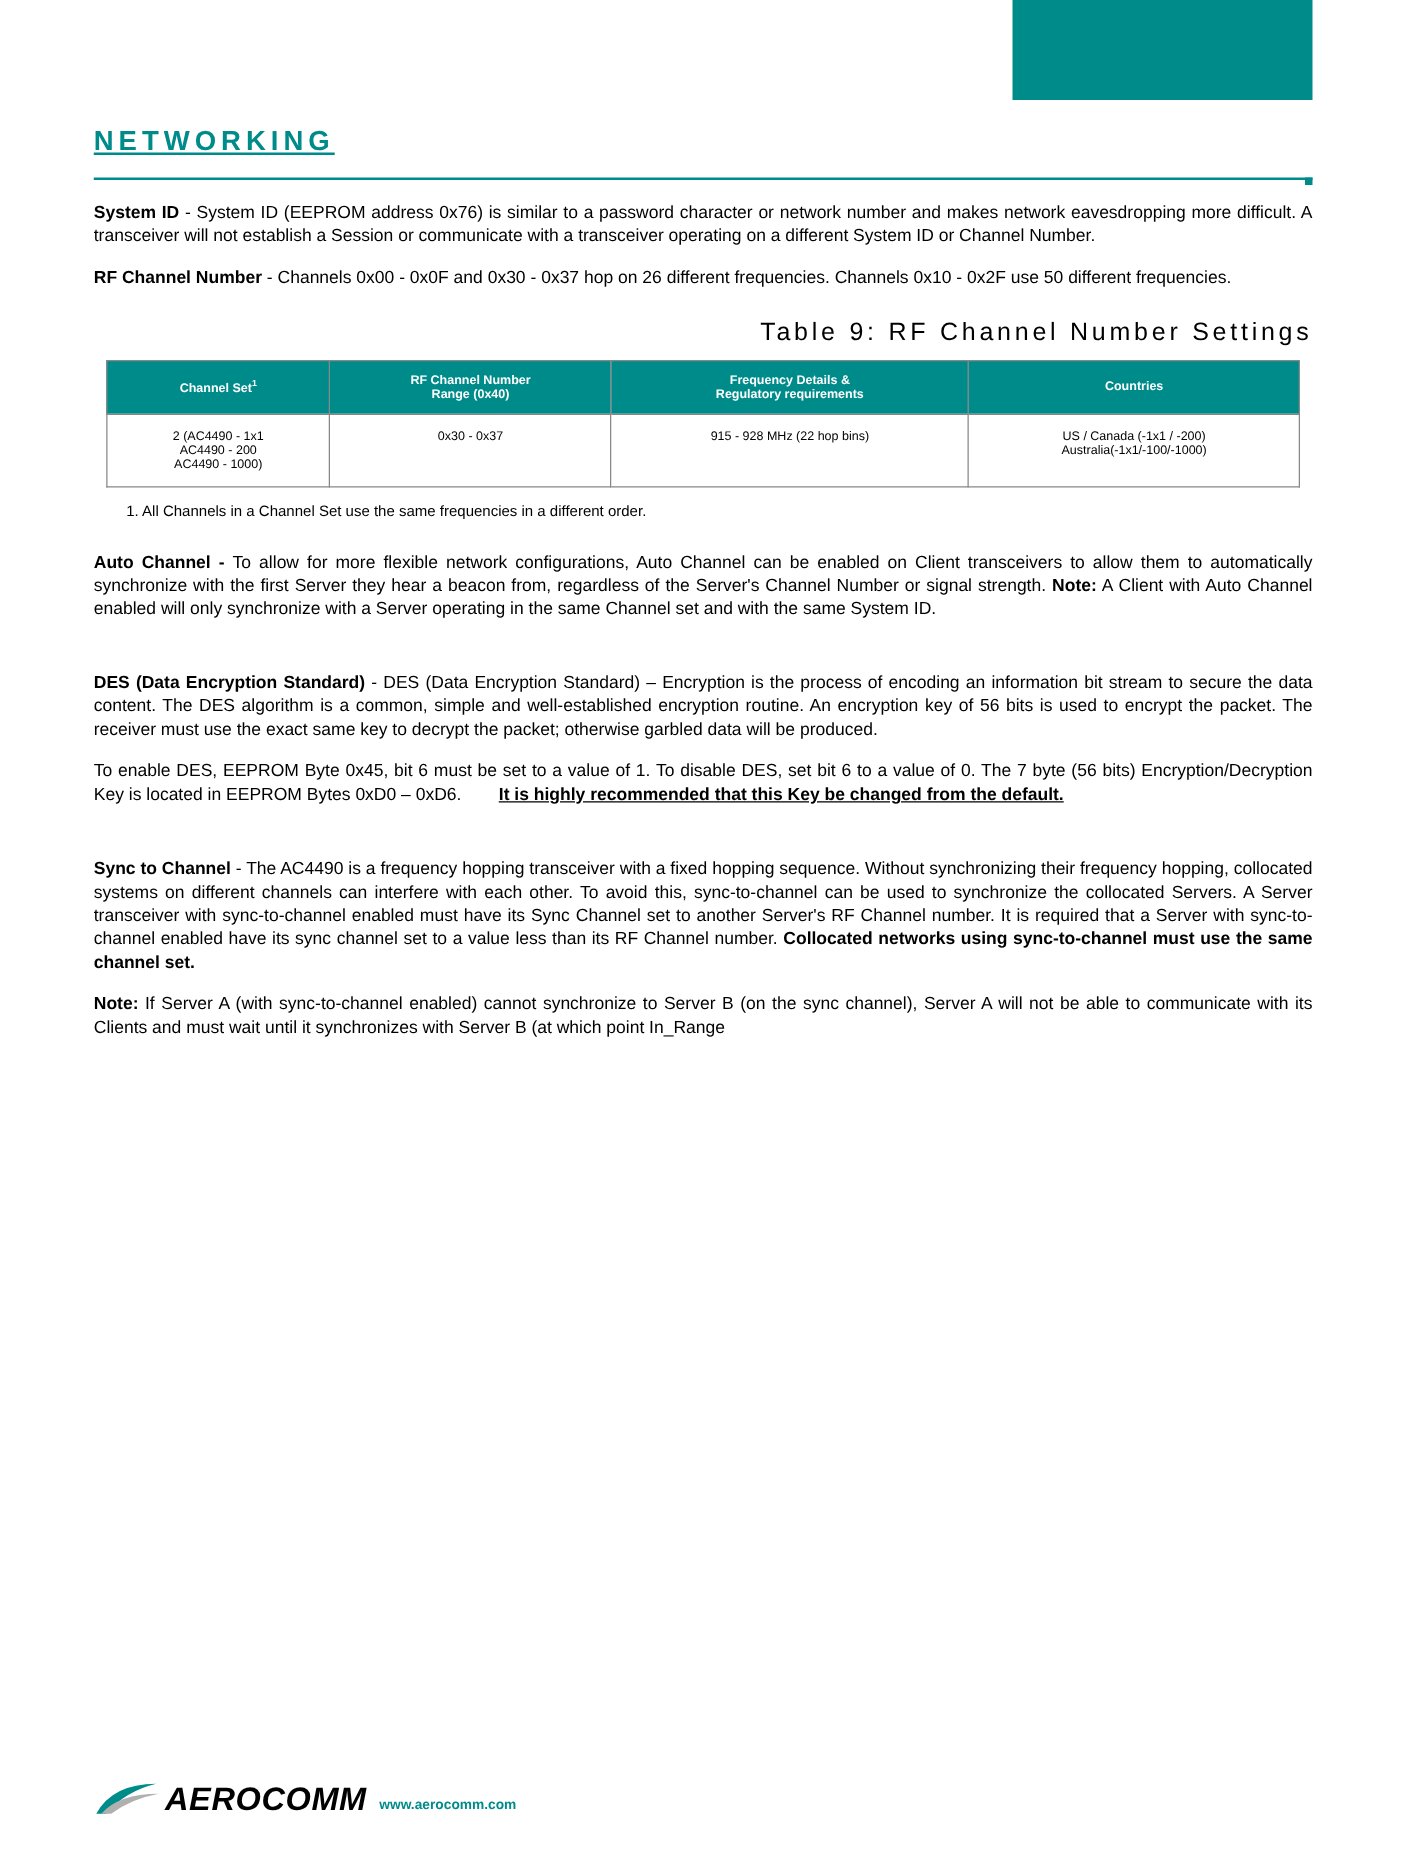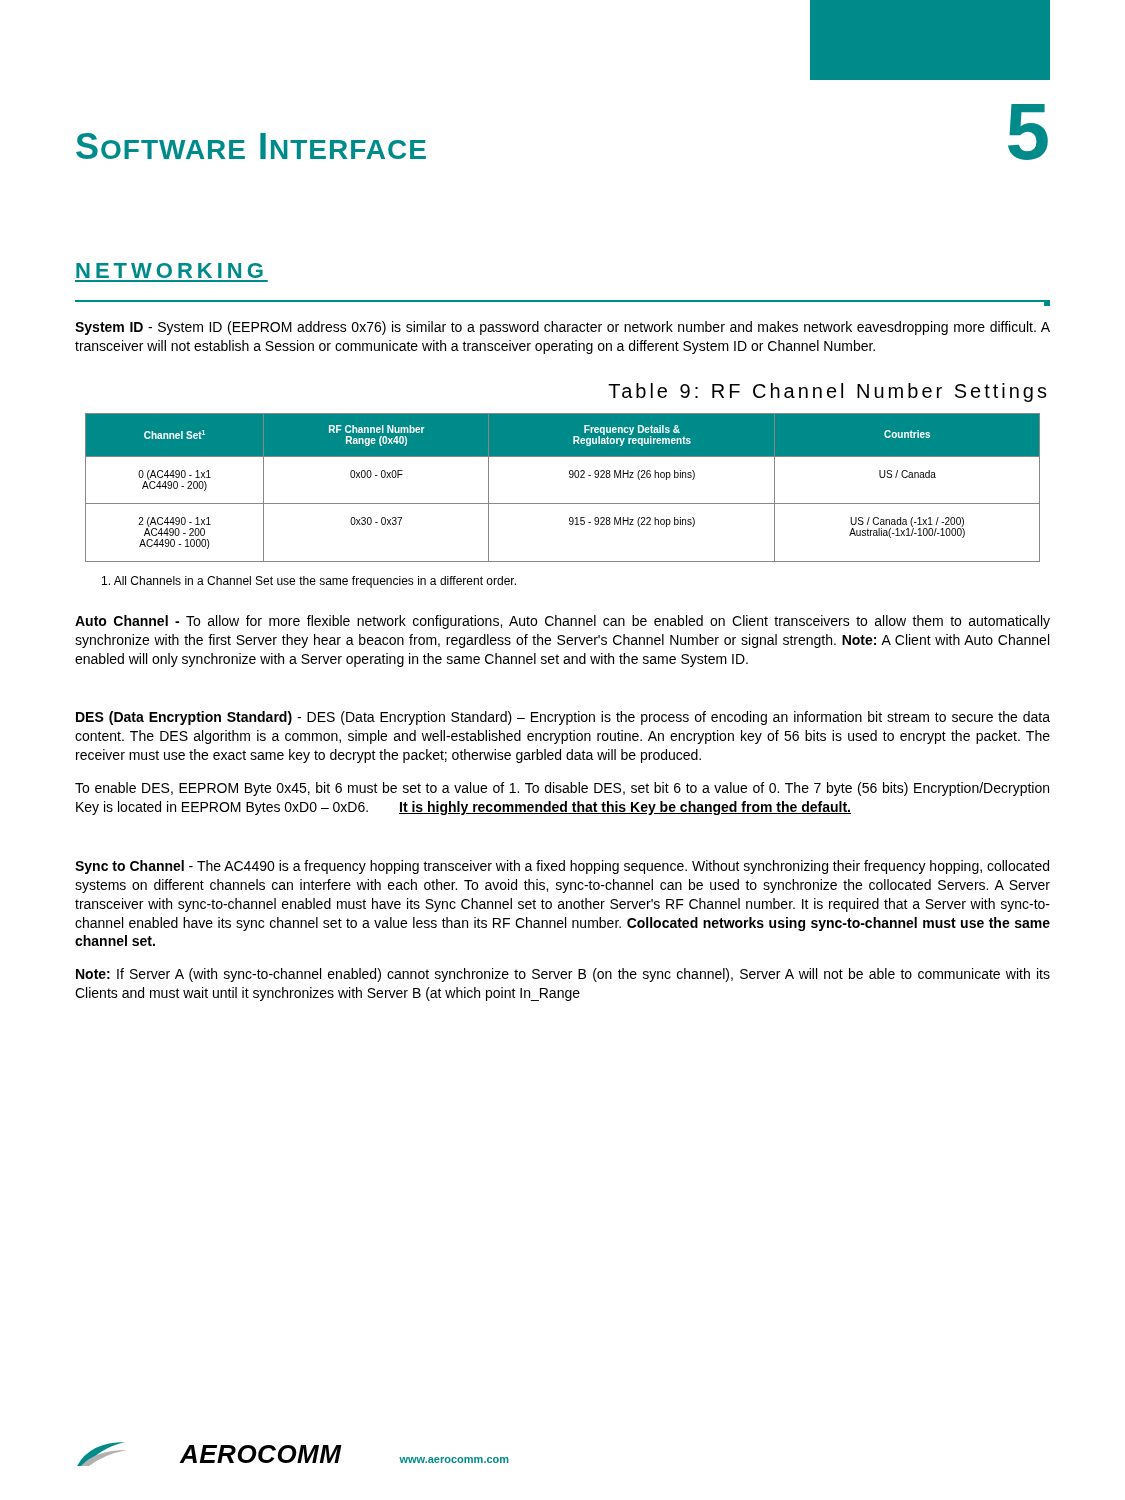--- a/index.html
+++ b/index.html
@@ -105,25 +105,24 @@
   }
   .bold {
     font-weight: bold;
   }
   .underline {
     text-decoration: underline;
     padding-left: 26px;
   }
   .footer {
     position: absolute;
-    bottom: 30px;
+    bottom: 45px;
     left: 75px;
     display: flex;
     align-items: center;
-    gap: 48px;
   }
   .logo-swoosh {
     width: 55px;
     height: 32px;
     position: relative;
     margin-right: 2px;
   }
   .logo-swoosh svg { display: block; }
   .logo-text {
     font-size: 26px;
@@ -142,54 +141,44 @@
   }
   sup { font-size: 0.7em; }
 </style>
 </head>
 <body>
 
 <div class="teal-block"></div>
 
 <div class="page-content">
 
-  <div class="chapter-header">
-    <div class="chapter-title">
-      <span>S</span><span class="small-caps">OFTWARE</span>
-      <span>I</span><span class="small-caps">NTERFACE</span>
-    </div>
-    <div class="chapter-number">5</div>
-  </div>
 
   <div class="section-heading">NETWORKING</div>
 
   <p class="body-text">
     <span class="bold">System ID</span><span> - System ID (EEPROM address 0x76) is similar to a password character or network number and makes network eavesdropping more difficult.  A transceiver will not establish a Session or communicate with a transceiver operating on a different System ID or Channel Number.</span>
   </p>
 
+  <p class="body-text">
+    <span class="bold">RF Channel Number</span><span> - Channels 0x00 - 0x0F and 0x30 - 0x37 hop on 26 different frequencies.  Channels 0x10 - 0x2F use 50 different frequencies.</span>
+  </p>
 
   <div class="table-title">Table 9: RF Channel Number Settings</div>
 
   <table class="channel-table">
     <thead>
       <tr>
         <th><span>Channel Set</span><sup>1</sup></th>
         <th><span>RF Channel Number</span><br><span>Range (0x40)</span></th>
         <th><span>Frequency Details &amp;</span><br><span>Regulatory requirements</span></th>
         <th><span>Countries</span></th>
       </tr>
     </thead>
     <tbody>
       <tr>
-        <td><span>0 (AC4490 - 1x1</span><br><span>AC4490 - 200)</span></td>
-        <td>0x00 - 0x0F</td>
-        <td>902 - 928 MHz (26 hop bins)</td>
-        <td><span>US / Canada</span></td>
-      </tr>
-      <tr>
         <td><span>2 (AC4490 - 1x1</span><br><span>AC4490 - 200</span><br><span>AC4490 - 1000)</span></td>
         <td>0x30 - 0x37</td>
         <td>915 - 928 MHz (22 hop bins)</td>
         <td><span>US / Canada (-1x1 / -200)</span><br><span>Australia(-1x1/-100/-1000)</span></td>
       </tr>
     </tbody>
   </table>
 
   <p class="footnote">1. All Channels in a Channel Set use the same frequencies in a different order.</p>
 

